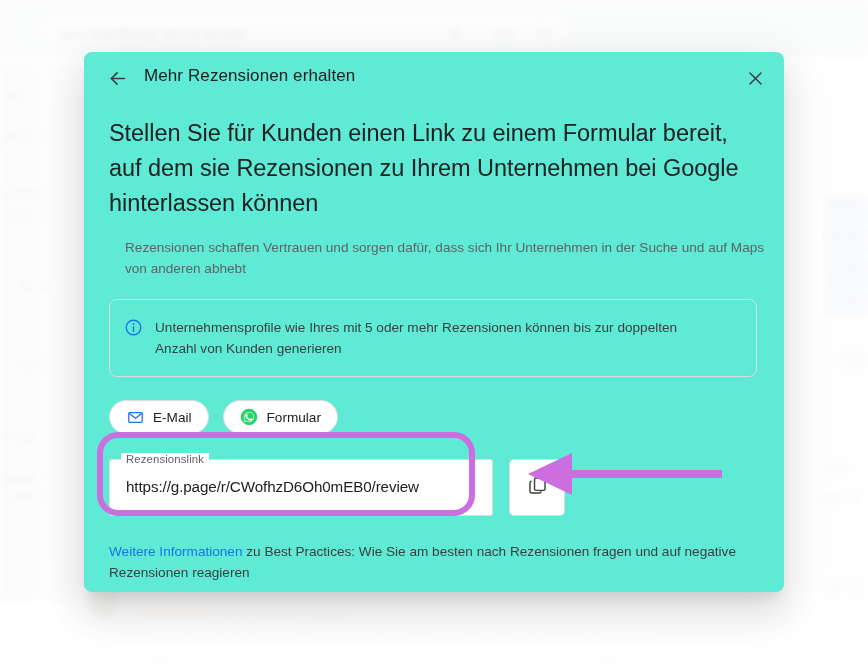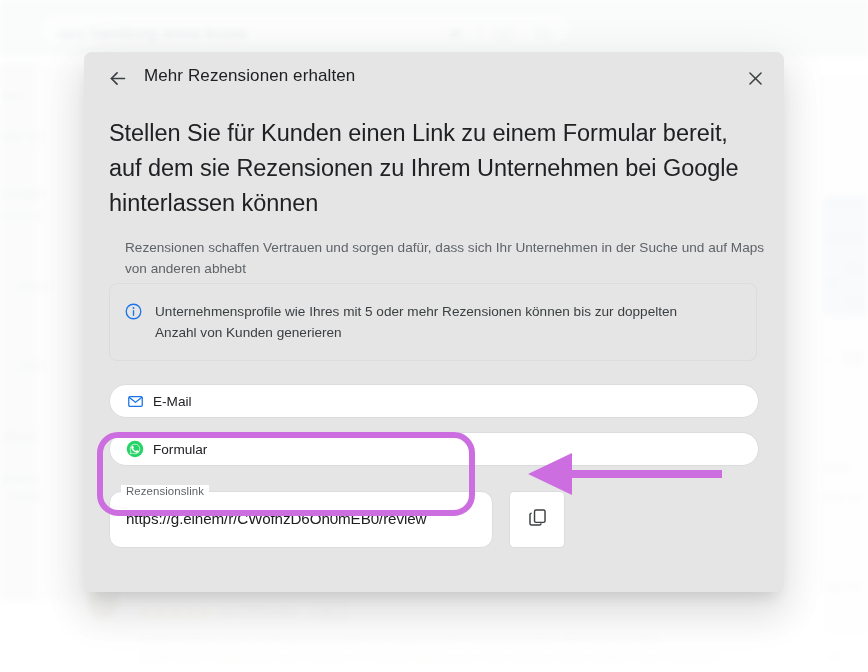--- a/index.html
+++ b/index.html
@@ -78,21 +78,21 @@
   .bg-rev1{position:absolute;left:140px;top:632px;font-size:12.5px;color:#f2f1ef;white-space:nowrap;}
   .bg-rev2{position:absolute;left:140px;top:650px;font-size:12.5px;color:#f2f1ef;white-space:nowrap;}
   .bg-rcap{position:absolute;left:828px;top:650px;font-size:11px;color:#eceeef;white-space:nowrap;}
 
   
   #scrim{position:absolute;inset:0;background:rgba(255,255,255,.62);}
 
   
   #dialog{
     position:absolute;left:84px;top:52px;width:700px;height:540px;
-    background:#e5e5e5;border-radius:8px;
+    background:#5eead4;border-radius:8px;
     box-shadow:0 11px 15px -7px rgba(0,0,0,.12),
                0 24px 38px 3px rgba(0,0,0,.08),
                0 9px 46px 8px rgba(0,0,0,.06);
     overflow:hidden;
   }
   .dlg-header{
     position:relative;height:52px;
   }
   .back-btn{
     position:absolute;left:18px;top:11px;width:30px;height:30px;
@@ -118,41 +118,41 @@
     margin:12px 0 16px 0;width:650px;
     font-size:23.5px;line-height:35px;font-weight:400;color:#202124;
     letter-spacing:-.05px;
   }
   .subtext{
     margin:16px 0 0 16px;width:645px;
     font-size:13.6px;line-height:21px;color:#5f6368;
   }
 
   .infobox{
-    margin-top:4px;width:648px;min-height:72px;box-sizing:border-box;
+    margin-top:20px;width:648px;min-height:72px;box-sizing:border-box;
     border:1px solid #dadce0;border-radius:8px;
     padding:17px 16px 17px 14px;display:flex;gap:12px;align-items:flex-start;
   }
   .info-icon{flex:0 0 auto;margin-top:1px;}
   .info-text{font-size:13.6px;line-height:21px;color:#3c4043;width:560px;}
 
-  .chips{margin-top:23px;display:flex;gap:14px;flex-direction:column;}
+  .chips{margin-top:23px;display:flex;gap:14px;}
   .chip{
     display:inline-flex;align-items:center;gap:9px;
     height:34px;padding:0 16px;box-sizing:border-box;
     border:1px solid #dadce0;border-radius:18px;background:#fff;
     font-size:13.6px;color:#202124;cursor:pointer;white-space:nowrap;
   }
   .chip-icon{display:inline-flex;width:18px;height:18px;align-items:center;justify-content:center;}
 
   
   .linkrow{margin-top:25px;position:relative;height:62px;}
   .field{
     position:absolute;left:0;top:0;width:384px;height:57px;box-sizing:border-box;
-    border:1px solid #dadce0;border-radius:12px;background:#fff;
+    border:1px solid #dadce0;border-radius:3px;background:#fff;
   }
   .field-legend{
     position:absolute;left:11px;top:-7px;padding:0 5px;background:#fff;
     font-size:11.4px;color:#5f6368;letter-spacing:.1px;
   }
   .field-value{
     position:absolute;left:16px;top:18px;
     font-size:15.2px;color:#202124;letter-spacing:-.1px;white-space:nowrap;
   }
   .copy-btn{
@@ -294,32 +294,35 @@
         </span>
         <span>Formular</span>
       </div>
 
 
     </div>
 
     <div class="linkrow">
       <div class="field">
         <span class="field-legend">Rezensionslink</span>
-        <span class="field-value">https://g.einem/r/CWofhzD6Oh0mEB0/review</span>
+        <span class="field-value">https://g.page/r/CWofhzD6Oh0mEB0/review</span>
       </div>
       <div class="copy-btn">
         <span>
           <svg width="21" height="21" viewBox="0 0 24 24" fill="none" stroke="#3c4043" stroke-width="1.65" stroke-linejoin="round">
             <rect x="8.6" y="3.4" width="12" height="14.2" rx="1.6"></rect>
             <path d="M5.3 7.1h-.2A1.7 1.7 0 0 0 3.4 8.8v10.1a1.7 1.7 0 0 0 1.7 1.7h9.2a1.7 1.7 0 0 0 1.7-1.7v-.2"></path>
           </svg>
         </span>
       </div>
     </div>
 
+    <div class="footnote">
+      <a>Weitere Informationen</a><span> zu Best Practices: Wie Sie am besten nach Rezensionen fragen und auf negative Rezensionen reagieren</span>
+    </div>
 
   </div>
 </div>
 
 <svg id="annot" width="868" height="672" viewBox="0 0 868 672">
   <rect id="hl-rect" x="100" y="435" width="372" height="78" rx="18" ry="18" fill="none" stroke="#cc6ee0" stroke-width="6"></rect>
   <g id="arrow-g">
     <rect x="560" y="470" width="162" height="8" fill="#cc6ee0"></rect>
     <polygon points="528,474 572,453 572,495" fill="#cc6ee0"></polygon>
   </g>

